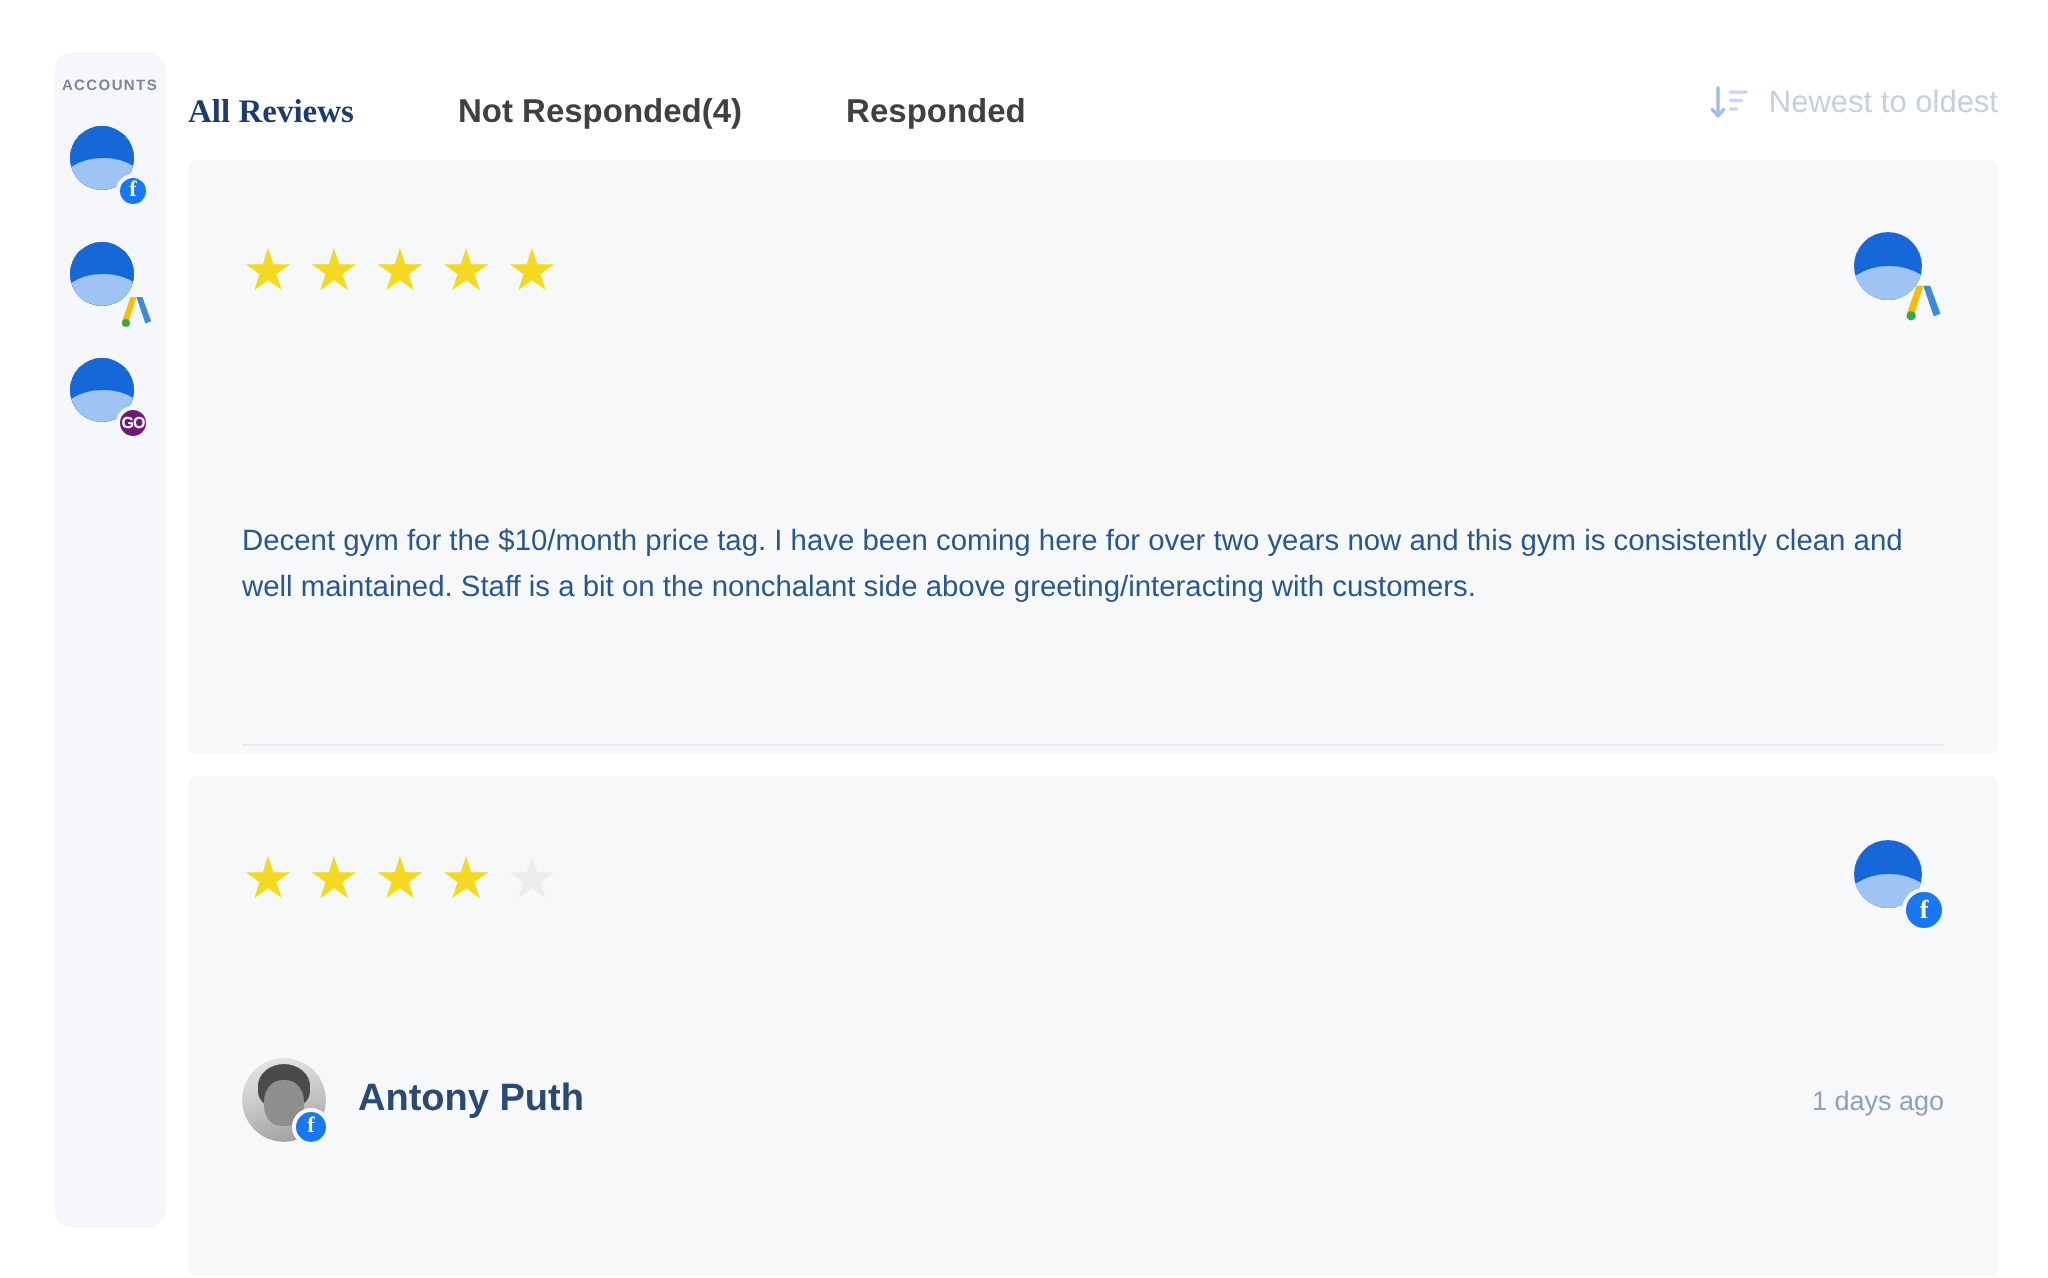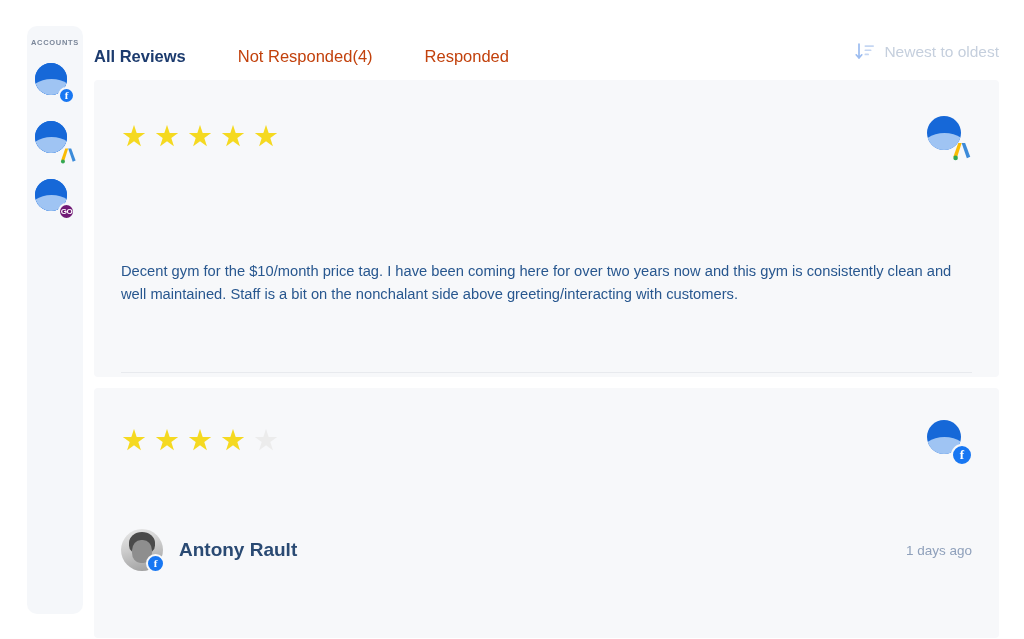--- a/index.html
+++ b/index.html
@@ -131,28 +131,30 @@
     left: 0;
     top: 40px;
     width: 905px;
     height: 32px;
     display: flex;
     align-items: center;
   }
 
   .tab {
     font-size: 16.5px;
-    color: #c2410c;
+    color: #404040;
     margin-right: 52px;
     cursor: pointer;
     white-space: nowrap;
+    font-weight: bold;
   }
   .tab.active {
     color: #1c3b6e;
     font-weight: bold;
+    font-family: Liberation Serif, serif;
   }
 
   .sortwrap {
     position: absolute;
     right: 0;
     top: 3px;
     display: flex;
     cursor: pointer;
   }
   .sort-icon {
@@ -514,21 +516,21 @@
         </div>
 
 
         <div class="author-row">
           <div class="author-avatar">
             <div class="aa-photo photo-antony"></div>
             <div class="aa-badge badge-fb">
               <span class="fb-glyph">f</span>
             </div>
           </div>
-          <div class="author-name">Antony Rault</div>
+          <div class="author-name">Antony Puth</div>
           <div class="timestamp">1 days ago</div>
         </div>
 
       </div>
     </div>
 
   </div>
 </div>
 
 </body></html>

